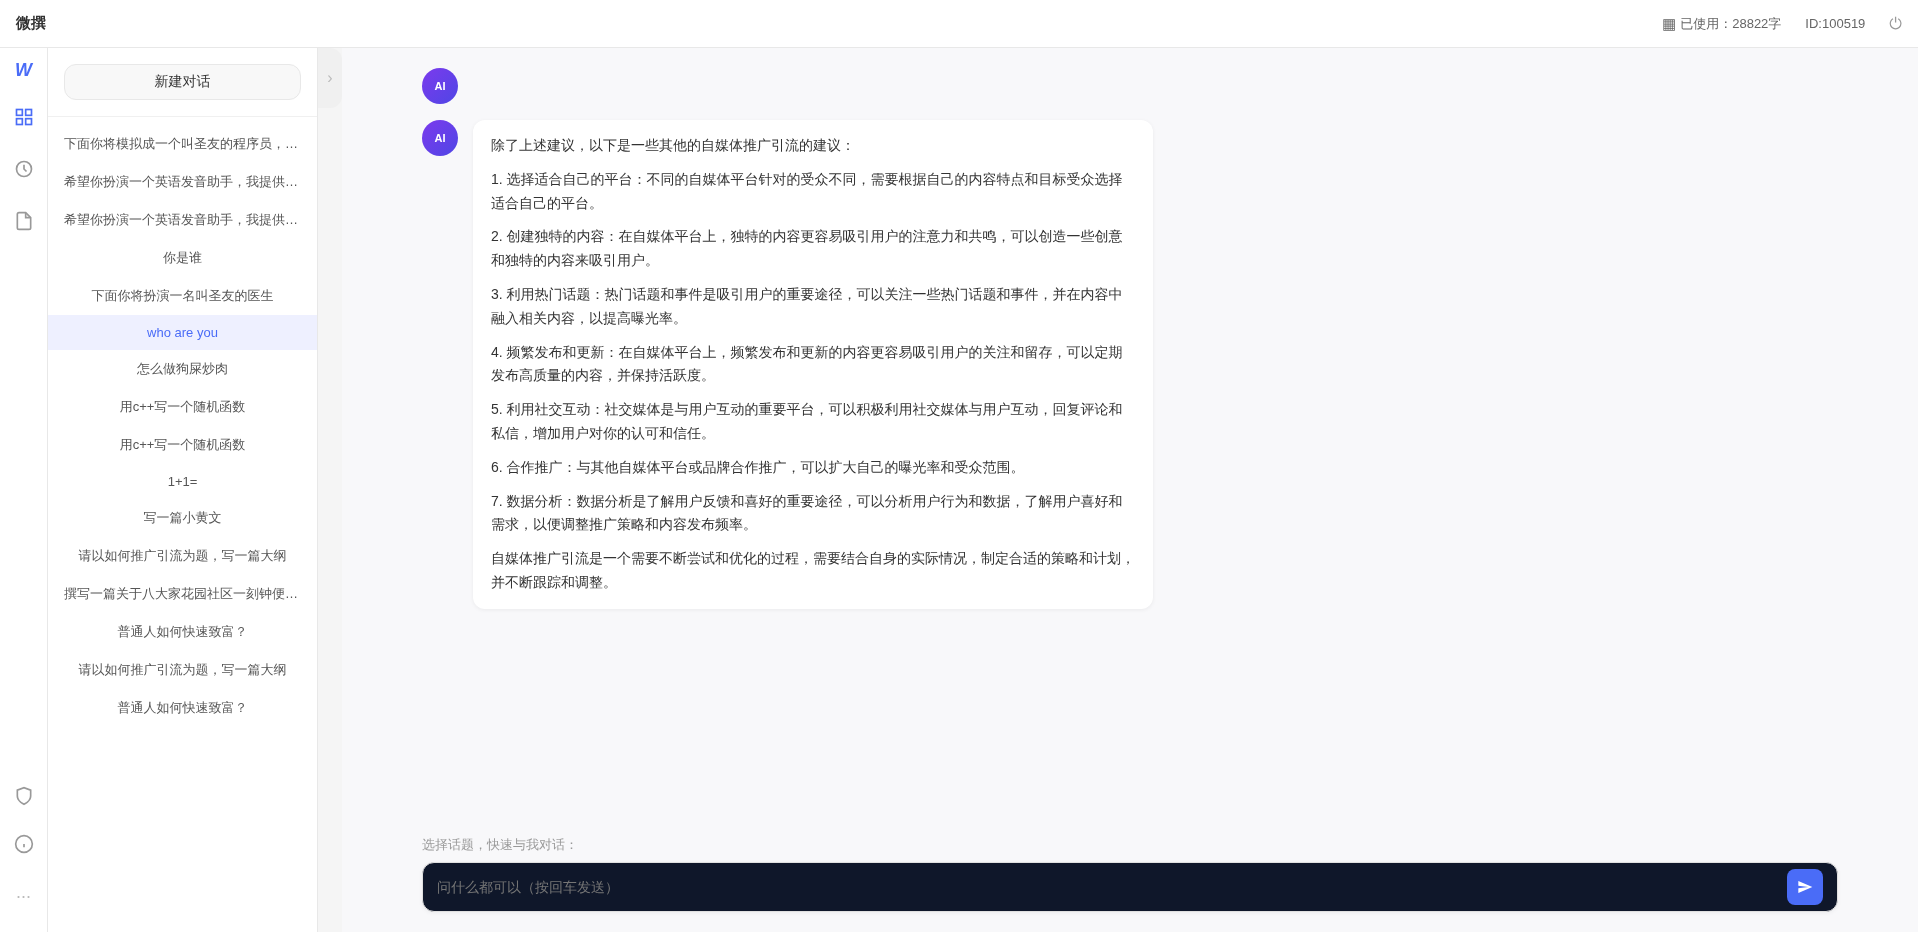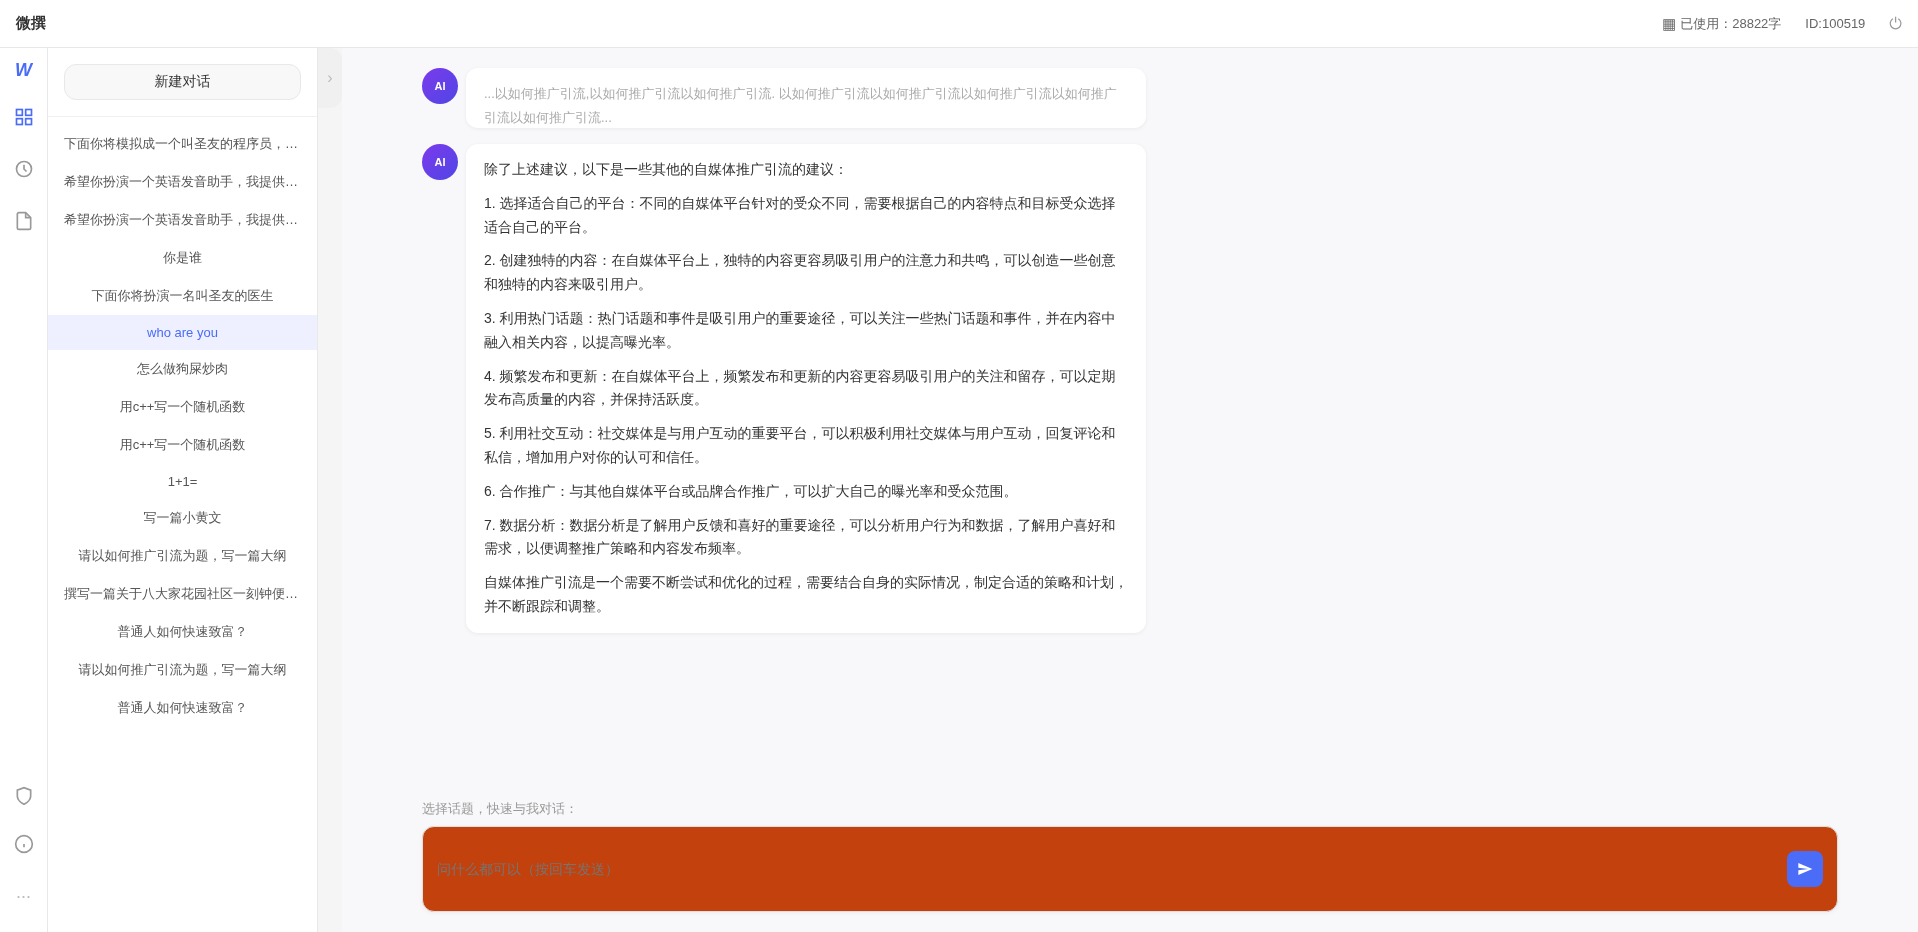--- a/index.html
+++ b/index.html
@@ -123,21 +123,21 @@
     .chat-messages {
       flex: 1;
       overflow-y: auto;
       padding: 20px 80px;
       display: flex;
       flex-direction: column;
       gap: 16px;
     }
 
     
-    .message-row { display: flex; gap: 8px; align-items: flex-start; }
+    .message-row { display: flex; gap: 15px; align-items: flex-start; }
     .message-row.user { justify-content: flex-end; }
     .avatar {
       width: 36px;
       height: 36px;
       border-radius: 50%;
       flex-shrink: 0;
       display: flex;
       align-items: center;
       justify-content: center;
       font-size: 14px;
@@ -187,26 +187,26 @@
       padding: 12px 80px 20px;
       background: #f8f8fa;
       flex-shrink: 0;
     }
     .quick-topics {
       font-size: 13px;
       color: #999;
       margin-bottom: 8px;
     }
     .input-wrapper {
-      background: #c2410c;
+      background: #0f172a;
       border-radius: 12px;
       border: 1px solid #e0e0e0;
       display: flex;
       align-items: center;
-      padding: 24px 14px;
+      padding: 6px 14px;
       gap: 8px;
       box-shadow: 0 1px 4px rgba(0,0,0,0.05);
     }
     .chat-input {
       flex: 1;
       border: none;
       outline: none;
       font-size: 14px;
       color: #ccc;
       background: transparent;
@@ -318,23 +318,20 @@
 
   <div class="sidebar-arrow">
     <span style="font-size:16px; color:#bbb;">›</span>
   </div>
 
   <div class="chat-area">
     <div class="chat-messages" id="chat-messages">
 
       <div class="message-row">
         <div class="avatar ai-avatar" style="background: linear-gradient(135deg,#7c3aed,#4f46e5); font-size:11px; font-weight:700;">AI</div>
-        <div class="prev-content">
-          <span style="color:#aaa; font-size:13px;">...以如何推广引流,以如何推广引流以如何推广引流. 以如何推广引流以如何推广引流以如何推广引流以如何推广引流以如何推广引流...</span>
-        </div>
       </div>
 
 
       <div class="message-row">
         <div class="avatar ai-avatar" style="background: linear-gradient(135deg,#7c3aed,#4f46e5); font-size:11px; font-weight:700;">AI</div>
         <div class="message-bubble">
           <div class="ai-response-text" id="ai-response-text">
           <p>除了上述建议，以下是一些其他的自媒体推广引流的建议：</p>
               <p>1. 选择适合自己的平台：不同的自媒体平台针对的受众不同，需要根据自己的内容特点和目标受众选择适合自己的平台。</p>
               <p>2. 创建独特的内容：在自媒体平台上，独特的内容更容易吸引用户的注意力和共鸣，可以创造一些创意和独特的内容来吸引用户。</p>

